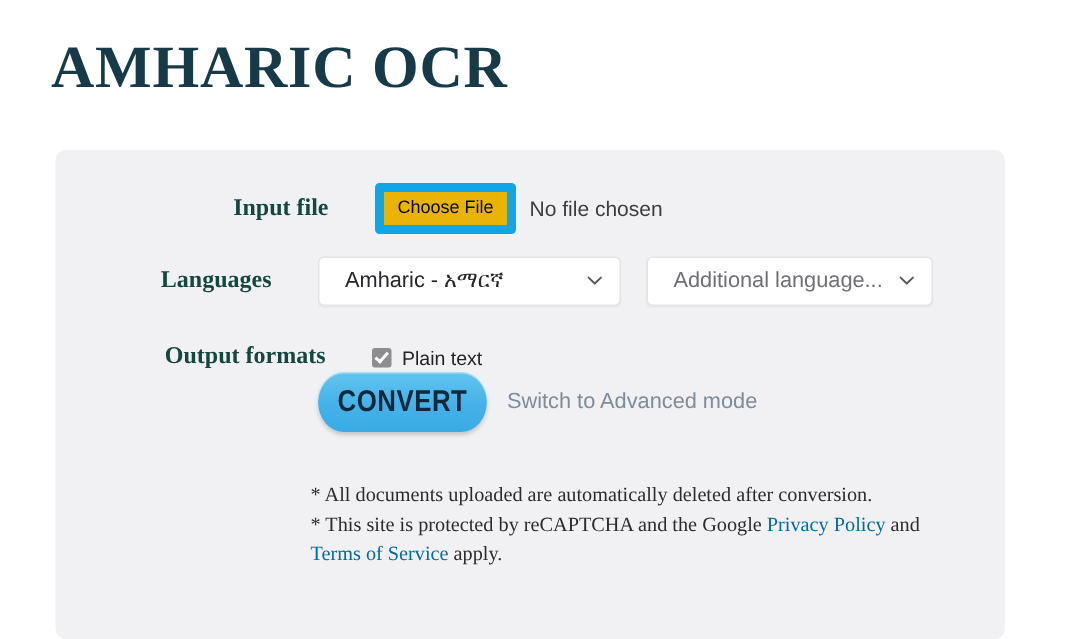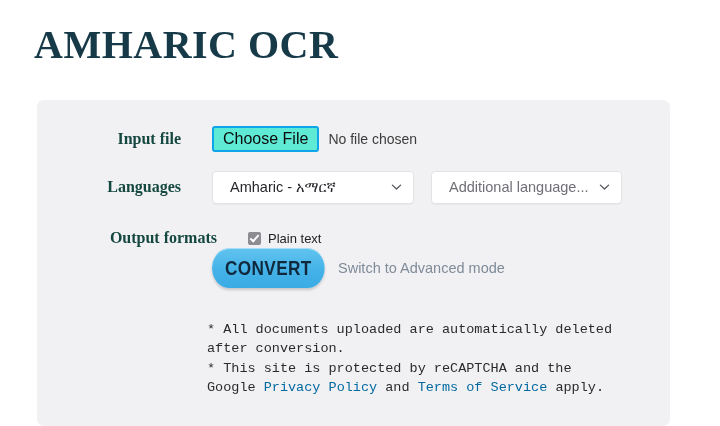--- a/index.html
+++ b/index.html
@@ -39,21 +39,21 @@
     box-sizing: border-box;
   }
 
   .form-row {
     position: absolute;
     left: 0;
     width: 100%;
     display: flex;
     align-items: center;
   }
-  #row-input-file  { top: 26px;  height: 26px; }
+  #row-input-file  { top: 26px;  height: 26px; padding-left: 38px; }
   #row-languages   { top: 70px;  height: 34px; }
   #row-output      { top: 126px; height: 24px; padding-left: 36px; }
 
   .row-label {
     width: 144px;
     text-align: right;
     padding-right: 0px;
     font-family: "Liberation Serif", serif;
     font-weight: bold;
     font-size: 16px;
@@ -64,24 +64,24 @@
 
   .row-control {
     margin-left: 31px;
     display: flex;
     align-items: center;
   }
 
   
   #choose-file-button {
     font-family: "Liberation Sans", sans-serif;
-    font-size: 16px;
+    font-size: 12px;
     color: #0b0b0b;
-    background: #5eead4;
-    border: 2px solid #0ea5e9;
+    background: #eab308;
+    border: 6px solid #0ea5e9;
     border-radius: 3px;
     padding: 2px 9px 3px 9px;
     line-height: 17px;
     cursor: pointer;
   }
   #file-status-text {
     font-family: "Liberation Sans", sans-serif;
     font-size: 14px;
     color: #3c3c3c;
     margin-left: 9px;
@@ -202,21 +202,21 @@
     text-decoration: none;
     cursor: pointer;
   }
 
   
   #footnotes {
     position: absolute;
     left: 170px;
     top: 220px;
     width: 420px;
-    font-family: Liberation Mono, monospace;
+    font-family: Liberation Serif, serif;
     font-size: 13.5px;
     line-height: 19px;
     color: #2b2b2b;
   }
   .footnote-line { margin: 0 0 1px 0; }
   .footer-link {
     color: #0369a1;
     text-decoration: none;
     cursor: pointer;
   }

